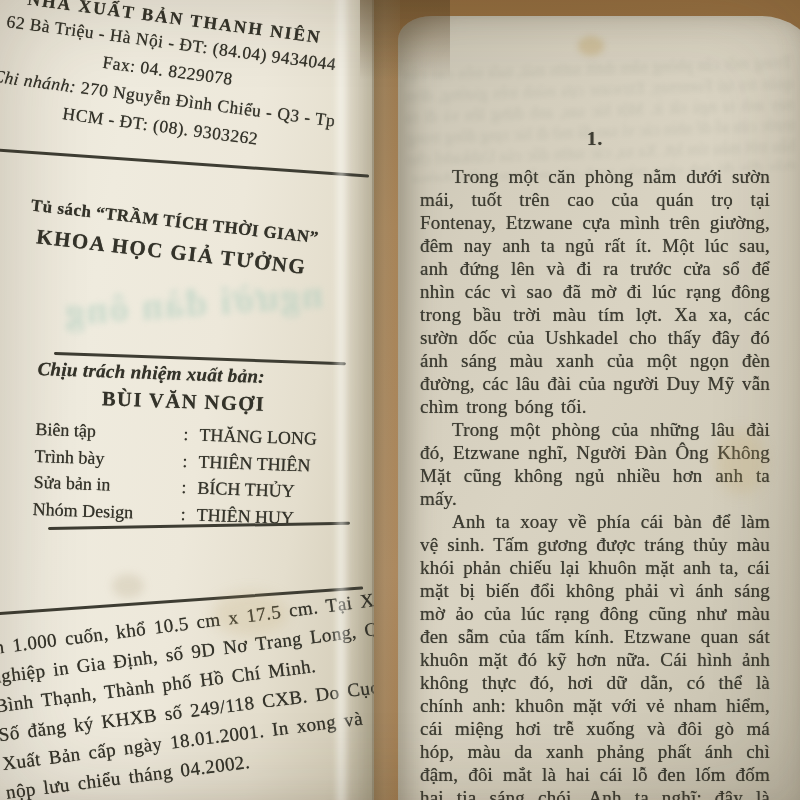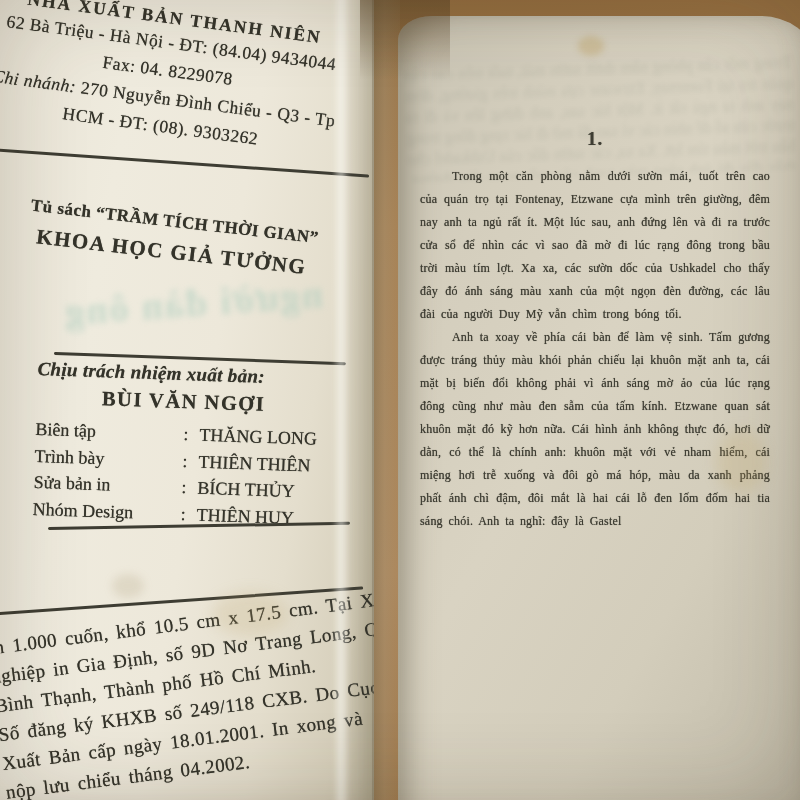--- a/index.html
+++ b/index.html
@@ -80,21 +80,21 @@
   }
   .rp-ink{color:#3e3d33;}
   .ghost-para{
     position:absolute;left:8px;right:18px;top:42px;height:118px;overflow:hidden;
     transform:scaleX(-1) rotate(2deg);filter:blur(2px);opacity:.12;
     font-size:16px;line-height:21px;text-align:justify;color:#4e5c50;
   }
   .rp-text{position:absolute;left:22px;right:42px;top:112px;}
   .chapter{font-size:19px;font-weight:bold;text-align:center;margin-bottom:15px;letter-spacing:1px;}
   .rp-text p{
-    margin:0;font-size:12px;line-height:23px;text-align:justify;
+    margin:0;font-size:19px;line-height:23px;text-align:justify;
     text-indent:32px;word-spacing:2.5px;letter-spacing:.2px;
   }
 
   
   .stain{position:absolute;border-radius:50%;pointer-events:none;}
   .st1{left:578px;top:36px;width:26px;height:20px;background:rgba(190,158,92,.35);filter:blur(3px);z-index:4;}
   .st2{left:716px;top:430px;width:50px;height:64px;background:rgba(198,170,104,.22);filter:blur(7px);z-index:4;}
   .st3{left:212px;top:592px;width:76px;height:44px;background:rgba(188,164,112,.20);filter:blur(7px);z-index:4;}
   .st4{left:112px;top:574px;width:32px;height:24px;background:rgba(150,130,90,.16);filter:blur(4px);z-index:4;}
   .vignette{position:absolute;inset:0;box-shadow:inset 0 0 90px rgba(55,42,22,.20);z-index:5;pointer-events:none;}
@@ -166,20 +166,21 @@
   </div>
 
   <div class="gutter"></div>
   <div class="gutter-top"></div>
 
   <div class="page-right">
     <div class="ghost-para">Trong một căn phòng nằm dưới sườn mái, tuốt trên cao của quán trọ tại Fontenay, Etzwane cựa mình trên giường, đêm nay anh ta ngủ rất ít. Một lúc sau, anh đứng lên và đi ra trước cửa sổ để nhìn các vì sao đã mờ đi lúc rạng đông trong bầu trời màu tím lợt. Xa xa, các sườn dốc của Ushkadel cho thấy đây đó ánh sáng màu xanh của một ngọn đèn đường, các lâu đài của người Duy Mỹ vẫn chìm trong bóng tối.</div>
     <div class="rp-text rp-ink soft">
       <div class="chapter">1.</div>
       <p>Trong một căn phòng nằm dưới sườn mái, tuốt trên cao của quán trọ tại Fontenay, Etzwane cựa mình trên giường, đêm nay anh ta ngủ rất ít. Một lúc sau, anh đứng lên và đi ra trước cửa sổ để nhìn các vì sao đã mờ đi lúc rạng đông trong bầu trời màu tím lợt. Xa xa, các sườn dốc của Ushkadel cho thấy đây đó ánh sáng màu xanh của một ngọn đèn đường, các lâu đài của người Duy Mỹ vẫn chìm trong bóng tối.</p>
+      <p>Trong một phòng của những lâu đài đó, Etzwane nghĩ, Người Đàn Ông Không Mặt cũng không ngủ nhiều hơn anh ta mấy.</p>
       <p>Anh ta xoay về phía cái bàn để làm vệ sinh. Tấm gương được tráng thủy màu khói phản chiếu lại khuôn mặt anh ta, cái mặt bị biến đổi không phải vì ánh sáng mờ ảo của lúc rạng đông cũng như màu đen sẫm của tấm kính. Etzwane quan sát khuôn mặt đó kỹ hơn nữa. Cái hình ảnh không thực đó, hơi dữ dằn, có thể là chính anh: khuôn mặt với vẻ nham hiểm, cái miệng hơi trễ xuống và đôi gò má hóp, màu da xanh phảng phất ánh chì đậm, đôi mắt là hai cái lỗ đen lốm đốm hai tia sáng chói. Anh ta nghĩ: đây là Gastel</p>
     </div>
   </div>
 
   <div class="stain st1"></div>
   <div class="stain st2"></div>
   <div class="stain st3"></div>
   <div class="stain st4"></div>
   <div class="vignette"></div>
 </div>

